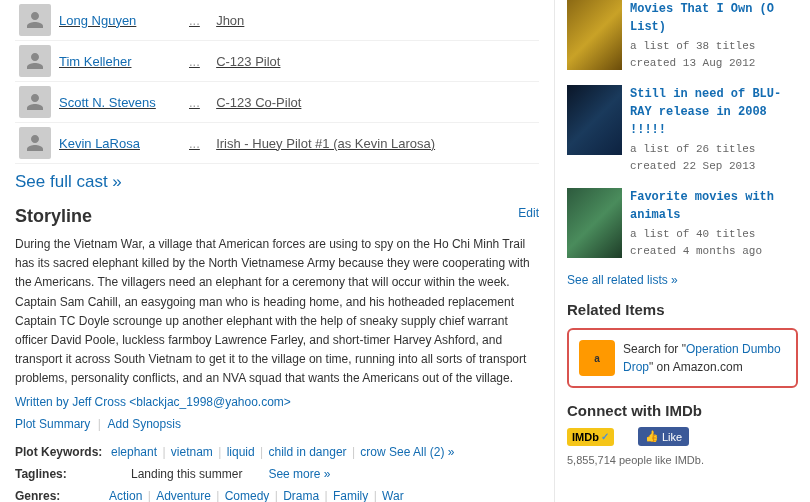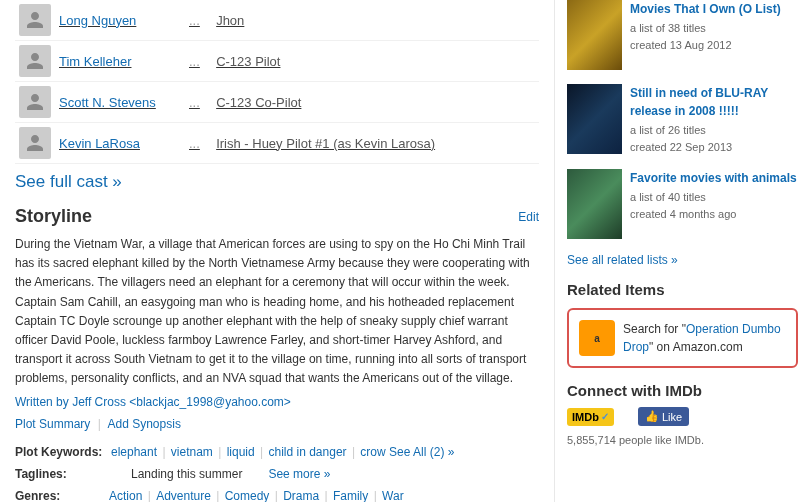--- a/index.html
+++ b/index.html
@@ -18,21 +18,21 @@
     .cast-avatar { width: 32px; height: 32px; background: #ccc; border-radius: 2px; display: flex; align-items: center; justify-content: center; }
     .cast-avatar svg { width: 20px; height: 20px; fill: #888; }
     .cast-name-cell { width: 130px; }
     .cast-dots { color: #999; padding: 0 6px; }
     .cast-role { color: #555; }
 
     .see-full { margin-bottom: 14px; }
     .see-full a { font-size: 17px; }
 
     
-    .storyline-header { display: flex; justify-content: space-between; align-items: center; margin-bottom: 8px; margin-top: 4px; }
+    .storyline-header { display: flex; justify-content: space-between; align-items: flex-start; margin-bottom: 8px; margin-top: 4px; }
     .storyline-title { font-size: 18px; font-weight: bold; color: #333; }
     .edit-link { color: #136CB2; font-size: 12px; }
 
     .storyline-text { font-size: 12px; line-height: 1.6; color: #333; margin-bottom: 6px; }
     .written-by { font-size: 12px; color: #333; margin-bottom: 8px; }
     .written-by a { color: #136CB2; }
 
     .plot-links { font-size: 12px; margin-bottom: 14px; }
     .plot-links a { color: #136CB2; }
     .plot-links span { color: #ccc; margin: 0 4px; }
@@ -48,21 +48,21 @@
     .genres-row { font-size: 12px; margin-bottom: 8px; display: flex; flex-wrap: wrap; align-items: baseline; }
     .genres-label { font-weight: bold; margin-right: 4px; min-width: 90px; color: #333; }
     .genres-row a { color: #136CB2; }
     .genres-row span.sep { color: #ccc; margin: 0 2px; }
 
     
     .right-col { width: 255px; padding: 0 12px 15px 12px; }
 
     
     .list-item { display: flex; align-items: flex-start; margin-bottom: 14px; }
-    .list-info { font-size: 11px; line-height: 1.5; }
+    .list-info { font-size: 11px; line-height: 1.5; font-family: Liberation Mono, monospace; }
     .list-info .list-title { font-size: 12px; font-weight: bold; color: #136CB2; display: block; margin-bottom: 2px; }
     .list-info .list-meta { color: #666; display: block; }
 
     .see-related { font-size: 12px; margin-bottom: 14px; }
     .see-related a { color: #136CB2; }
 
     
     .related-items-header { font-size: 15px; font-weight: bold; color: #333; margin-bottom: 10px; }
     .related-items-box {
       border: 2px solid #d9534f;

